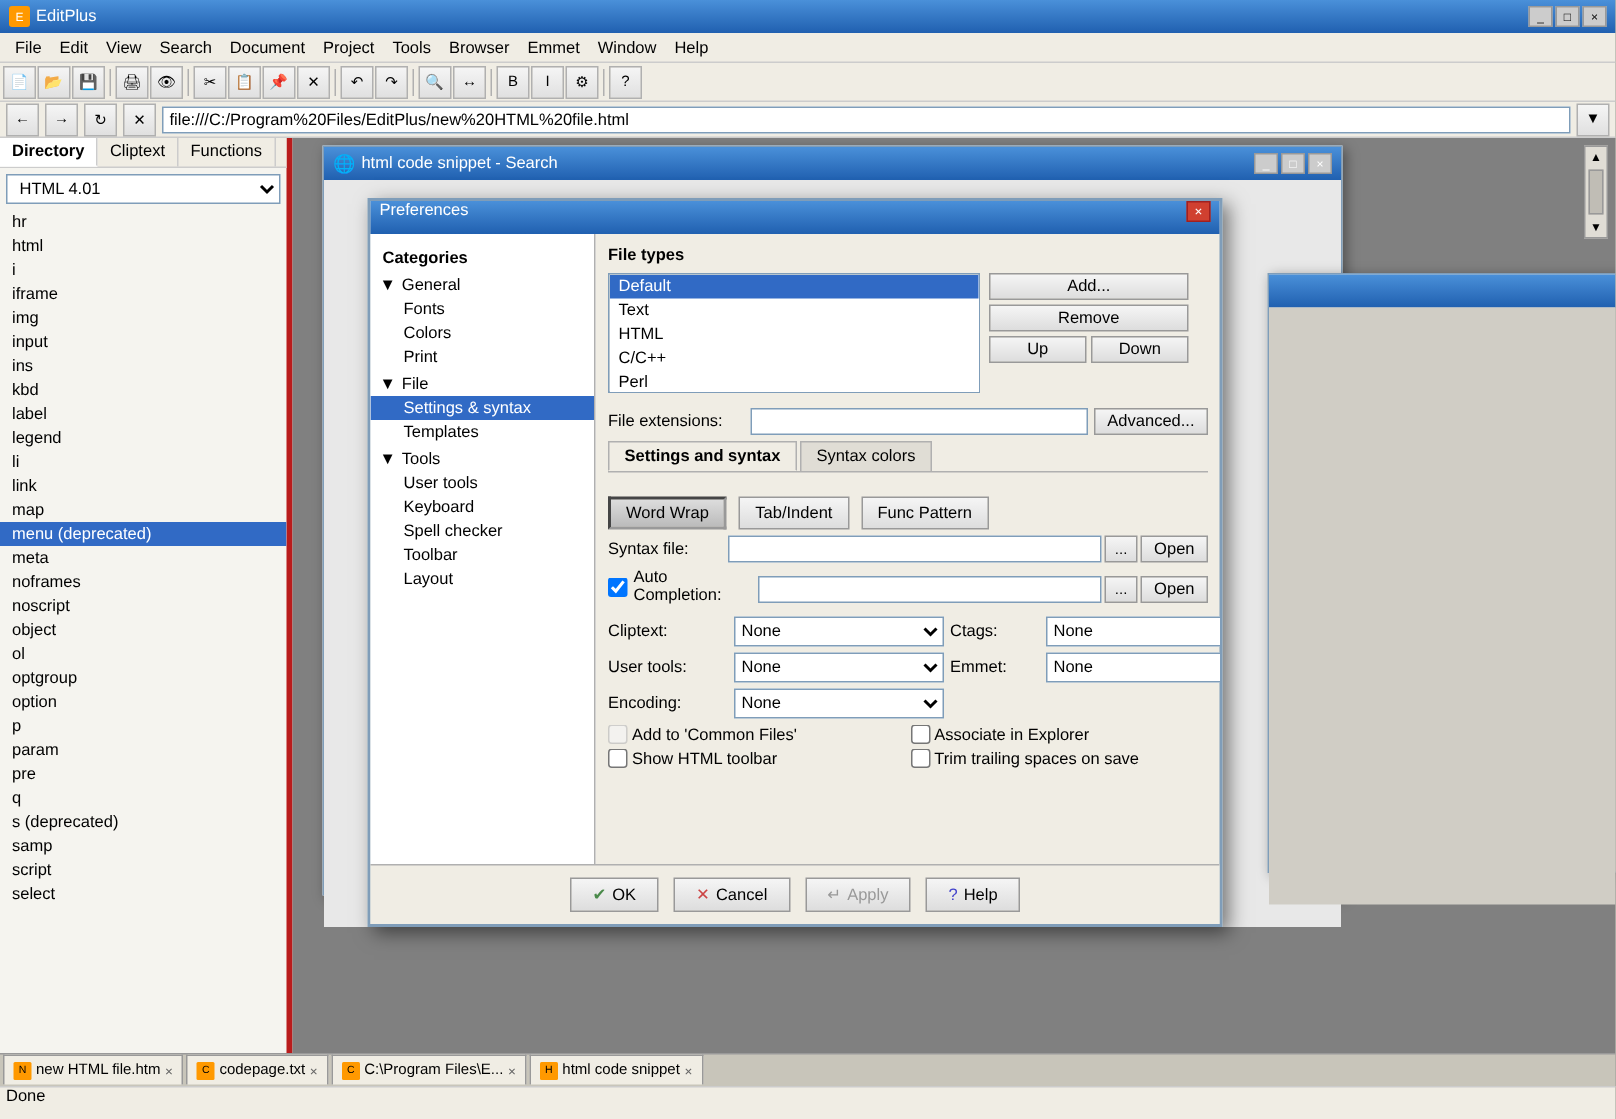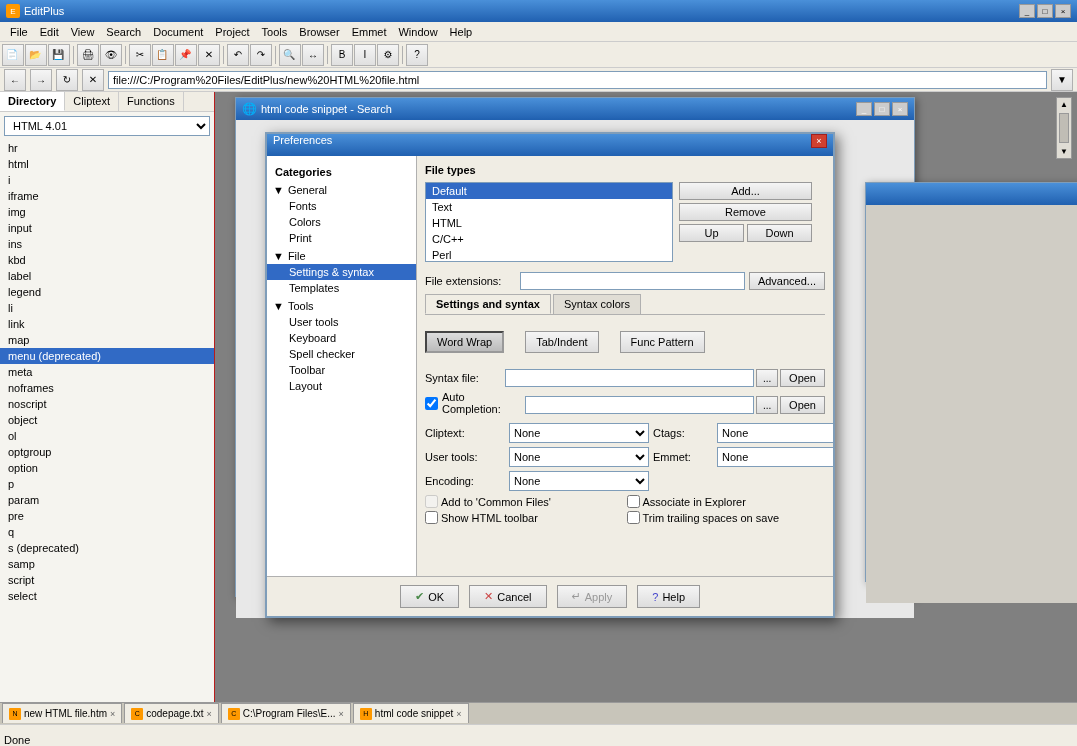--- a/index.html
+++ b/index.html
@@ -106,23 +106,23 @@
     }
 
     
     .main-area {
       display: flex;
       height: calc(746px - 22px - 20px - 26px - 24px - 22px);
     }
 
     
     .sidebar {
-      width: 215px;
+      width: 195px;
       background: #f5f4ef;
-      border-right: 1px solid #b91c1c;
+      border-right: 4px solid #b91c1c;
       display: flex;
       flex-direction: column;
     }
     .sidebar-tabs {
       display: flex;
       background: #f0ede4;
       border-bottom: 1px solid #ccc;
     }
     .sidebar-tab {
       padding: 3px 8px;
@@ -365,22 +365,22 @@
     }
     .inner-tab.active {
       background: #f0ede4;
       border-bottom: 1px solid #f0ede4;
       font-weight: bold;
     }
 
     
     .syntax-btns {
       display: flex;
-      gap: 21px;
-      margin-bottom: 16px;
+      gap: 8px;
+      margin-bottom: 4px;
     }
     .syntax-btn {
       padding: 3px 10px;
       font-size: 11px;
       background: linear-gradient(to bottom, #f5f5f5, #ddd);
       border: 1px solid #999;
       cursor: pointer;
     }
     .syntax-btn.active {
       background: linear-gradient(to bottom, #ddd, #bbb);
@@ -486,21 +486,21 @@
     
     .status-bar {
       position: absolute;
       bottom: 0;
       left: 0;
       right: 0;
       height: 22px;
       background: #f0ede4;
       border-top: 1px solid #ccc;
       display: flex;
-      align-items: flex-end;
+      align-items: flex-start;
       padding: 0 4px;
       font-size: 11px;
     }
 
     
     .tab-bar {
       position: absolute;
       bottom: 22px;
       left: 0;
       right: 0;

